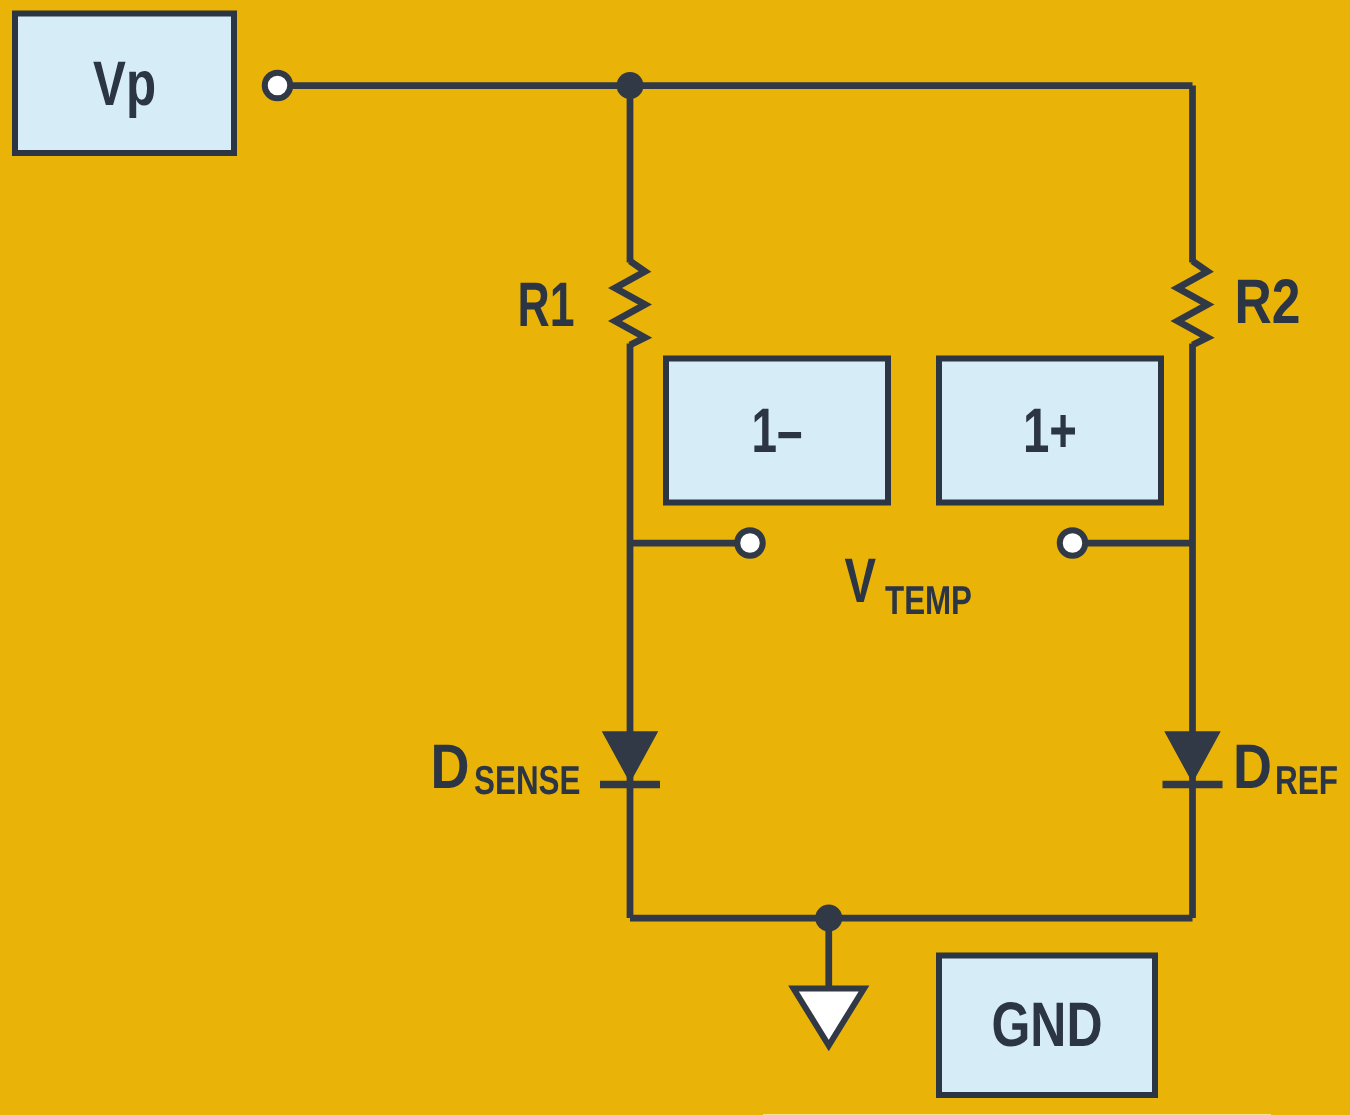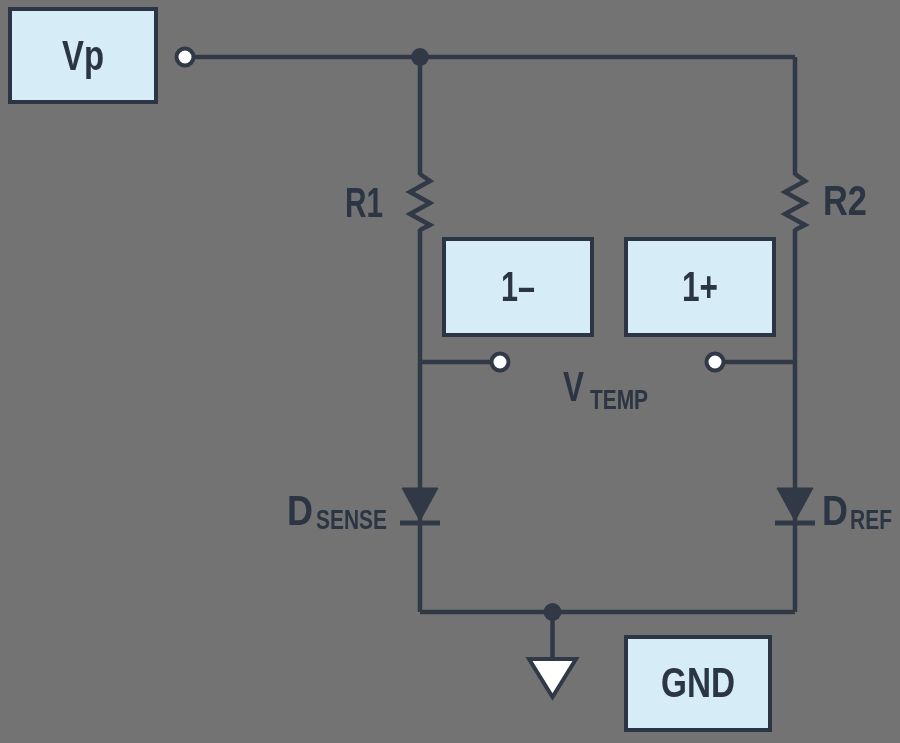--- a/index.html
+++ b/index.html
@@ -4,21 +4,21 @@
 <style>
   html, body {
     margin: 0;
     padding: 0;
     background: #ffffff;
   }
   .stage {
     position: relative;
     width: 900px;
     height: 743px;
-    background: #737373;
+    background: #eab308;
     overflow: hidden;
   }
   svg {
     display: block;
   }
   .wire {
     stroke: #313947;
     stroke-width: 4.5;
     fill: none;
   }

